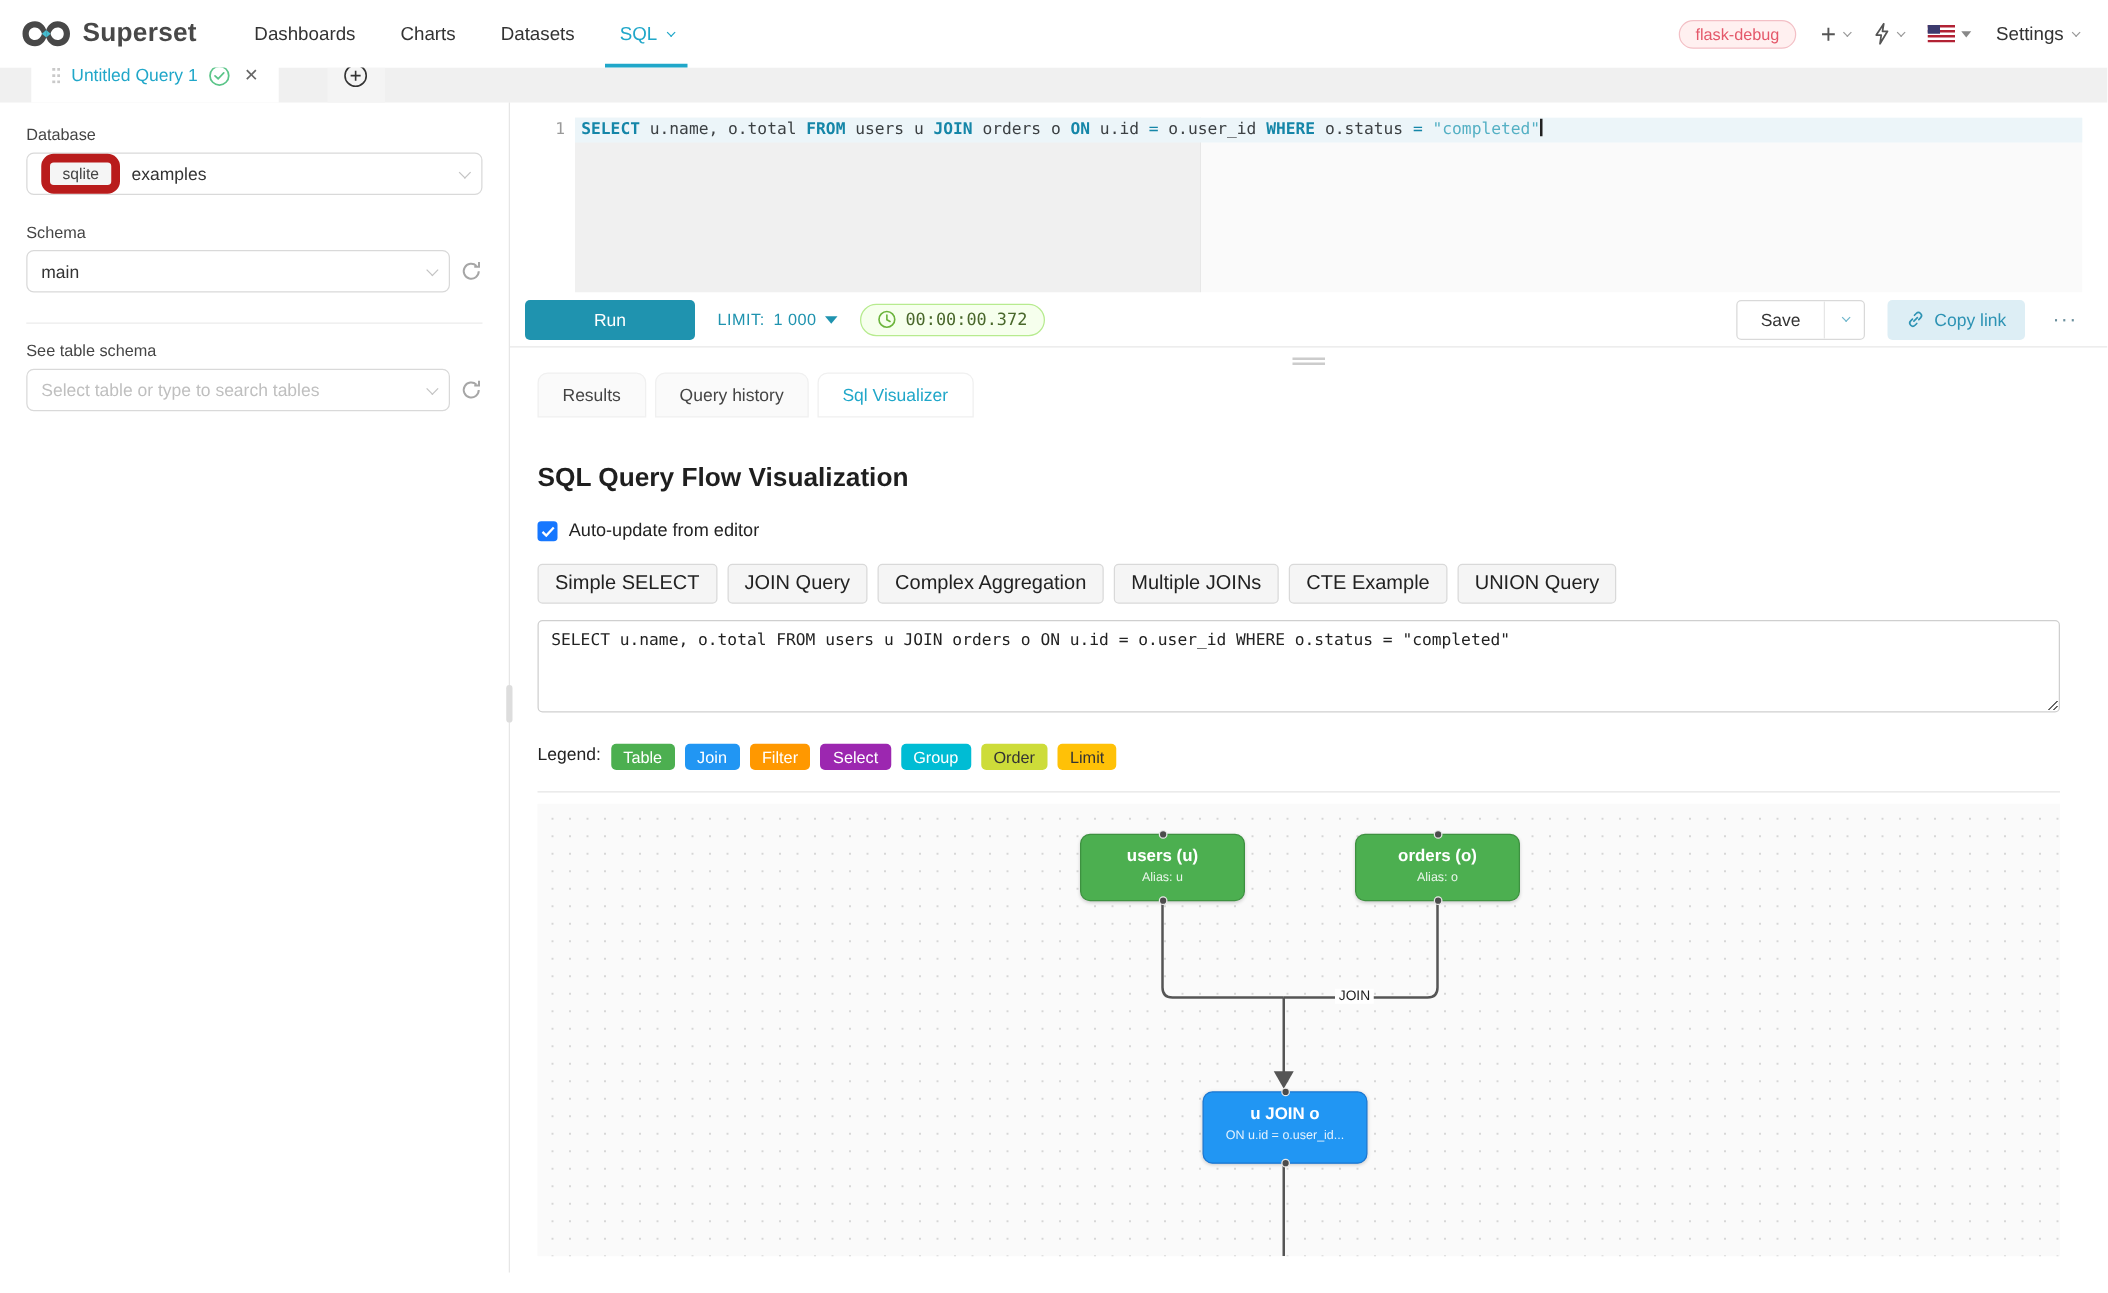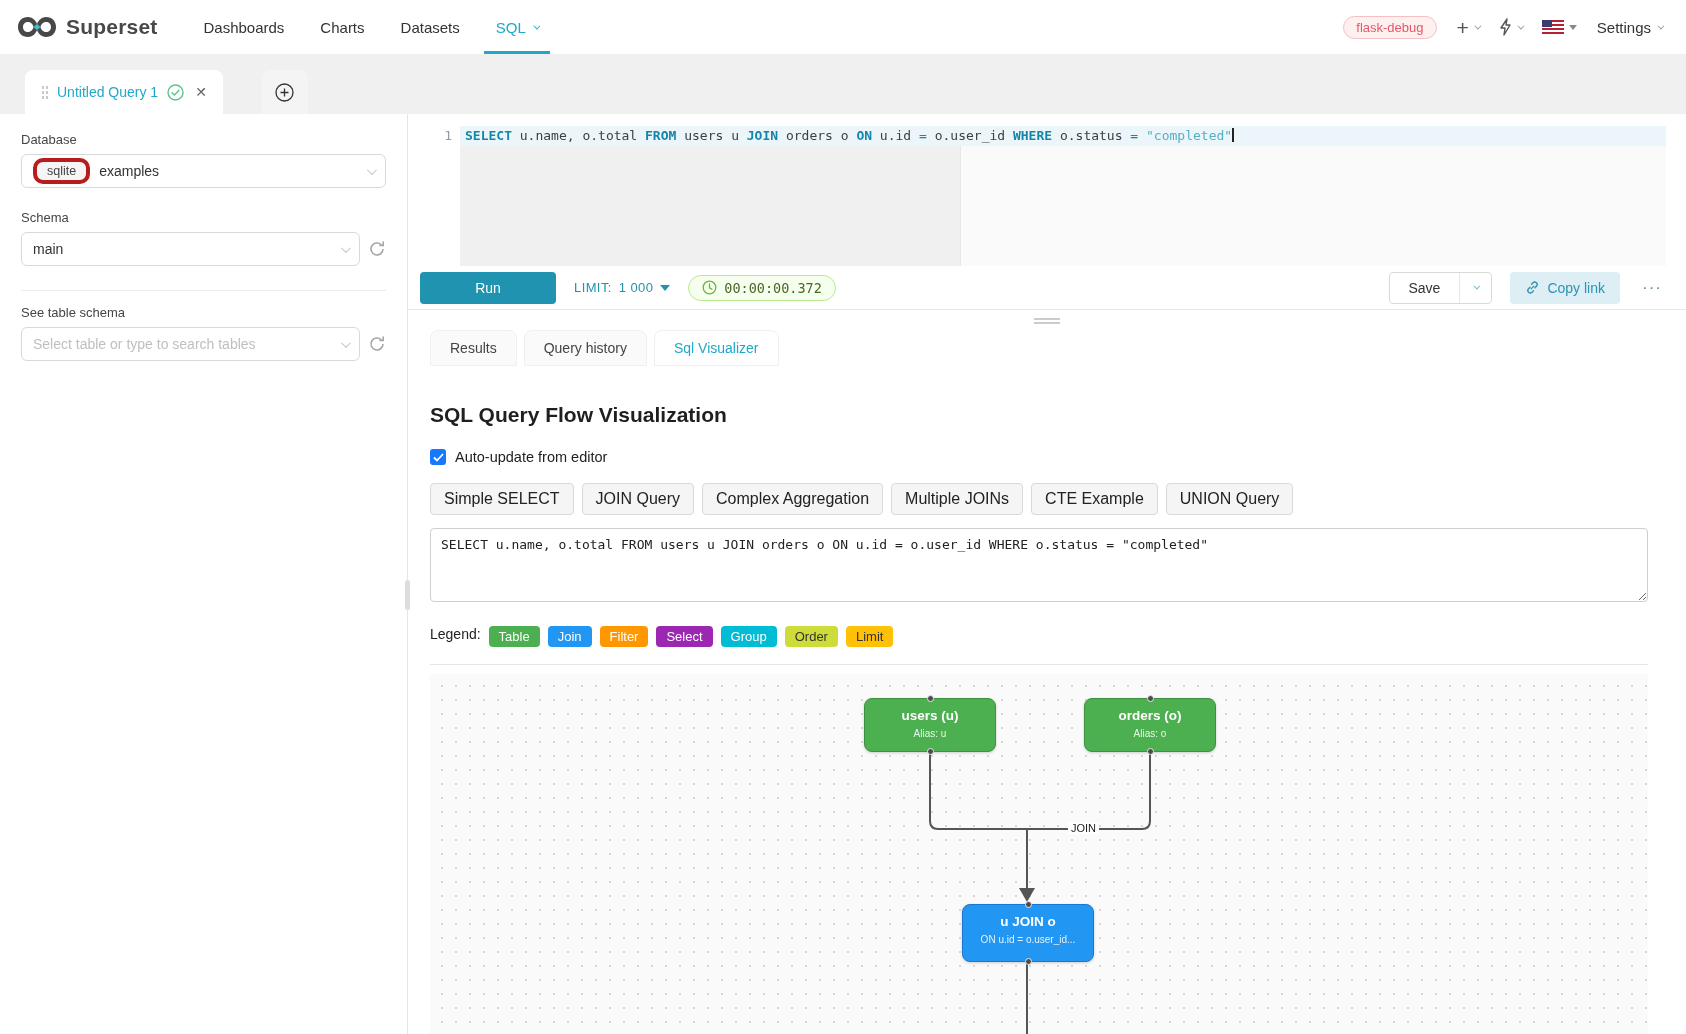--- a/index.html
+++ b/index.html
@@ -17,37 +17,37 @@
   .nav-right { margin-left:auto; display:flex; align-items:center; gap:20px; }
   .env-badge { font-size:13px; color:#e4586a; background:#fff0f0; border:1px solid #f3c0c6; border-radius:12px; padding:3px 12px; }
   .iconbtn { display:flex; align-items:center; gap:5px; cursor:pointer; color:#555; font-size:16px; }
   .settings { font-size:15px; color:#333; display:flex; align-items:center; gap:6px; cursor:pointer; }
 
   .chev { display:inline-block; width:7px; height:7px; border-right:1.5px solid #999; border-bottom:1.5px solid #999; transform:rotate(45deg) translateY(-2px); }
   .chev.sm { width:5px; height:5px; }
   .chev.teal { border-color:#20a7c9; }
 
   
-  .tabstrip { height:60px; background:#f0f0f0; display:flex; align-items:flex-end; padding-left:25px;gap:32px; }
+  .tabstrip { height:28px; background:#f0f0f0; display:flex; align-items:flex-end; padding-left:25px;gap:32px; }
   .qtab { height:44px; background:#fff; border-radius:8px 8px 0 0; display:flex; align-items:center; gap:9px; padding:0 16px; }
   .drag-dots { width:7px; height:14px; background-image:radial-gradient(circle,#c9c9c9 1.2px,transparent 1.3px); background-size:4px 5px; }
   .qtab-label { font-size:14px; color:#20a7c9; }
   .qtab-close { color:#666; font-size:14px; margin-left:2px; cursor:pointer; }
   .newtab { height:44px; width:46px; margin-left:7px; background:#f4f4f4; border-radius:8px 8px 0 0; display:flex; align-items:center; justify-content:center; cursor:pointer; }
 
   
   .content-row { display:flex; height:936px; }
   .sidebar { width:408px; border-right:1px solid #e6e6e6; padding:16px 21px 0 21px; position:relative; flex-shrink:0; }
   .sidebar-resizer { position:absolute; right:-3px; top:466px; width:5px; height:30px; border-radius:3px; background:#ddd; cursor:col-resize; }
   .fld-label { font-size:13px; color:#454545; margin:14px 0 7px; }
   .fld-label:first-child { margin-top:2px; }
   .sel-row { display:flex; align-items:center; gap:8px; }
   .select { flex:1; height:34px; border:1px solid #d9d9d9; border-radius:6px; background:#fff; display:flex; align-items:center; padding:0 11px; gap:9px; font-size:14px; color:#333; cursor:pointer; }
   .select .chev { margin-left:auto; border-color:#c3c3c3; }
-  .engine-pill { background:#f5f5f5; border:4px solid #b91c1c; border-radius:10px; padding:2px 10px; font-size:12.5px; color:#444; }
+  .engine-pill { background:#f5f5f5; border:7px solid #b91c1c; border-radius:10px; padding:2px 10px; font-size:12.5px; color:#444; }
   .placeholder { color:#bfbfbf; }
   .side-div { border-top:1px solid #ececec; margin:24px 0 10px; }
   .refresh { width:18px; height:18px; flex-shrink:0; cursor:pointer; }
 
   .main { flex:1; display:flex; flex-direction:column; min-width:0; }
 
   
   .editor { margin:12px 20px 0 12px; height:140px; display:flex; overflow:hidden; position:relative; }
   .gutter { width:40px; background:#fff; font-family:"DejaVu Sans Mono","Liberation Mono",monospace; font-size:13px; color:#999; text-align:right; padding:2px 8px 0 0; }
   .codearea { flex:1; position:relative; background:linear-gradient(to right,#f0f0f0 500px,#e7e7e7 500px,#e7e7e7 501px,#fafafa 501px); }

